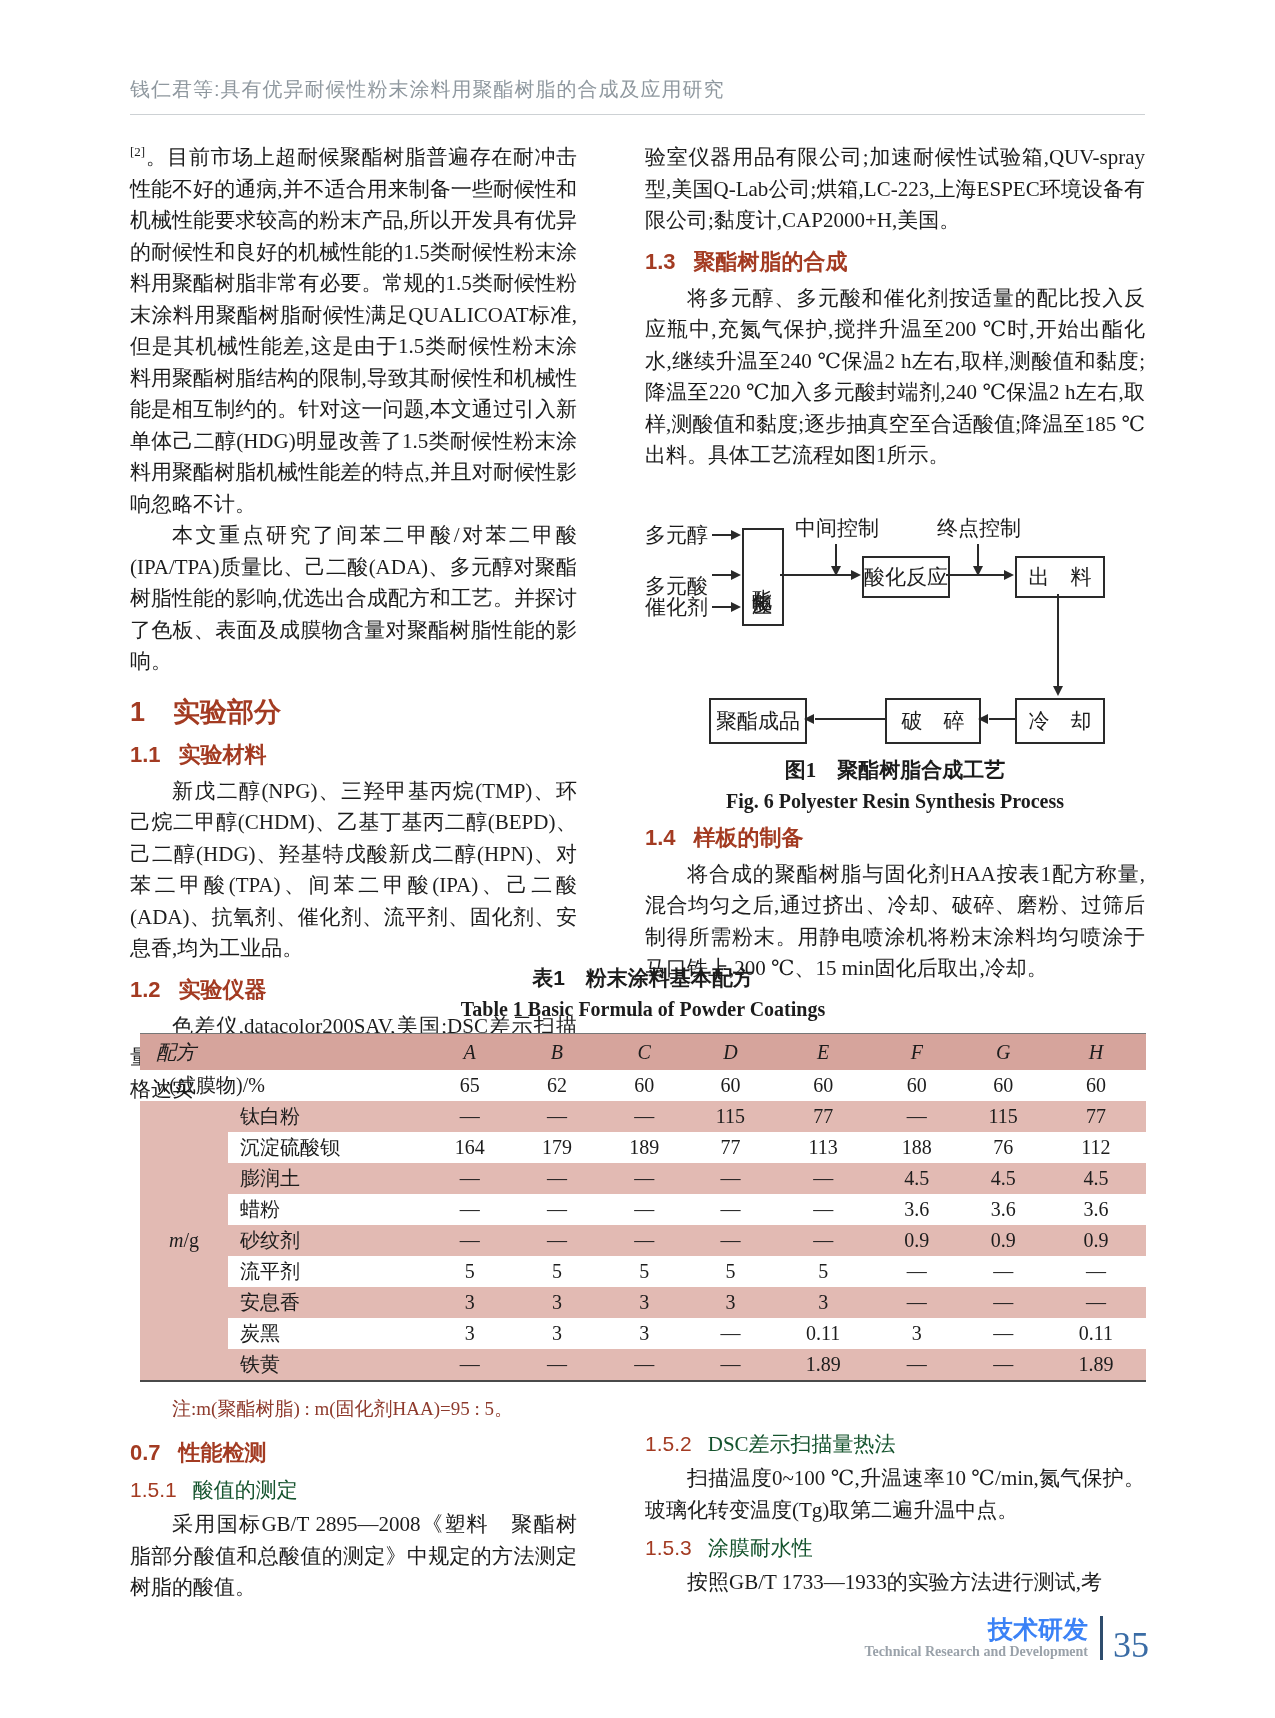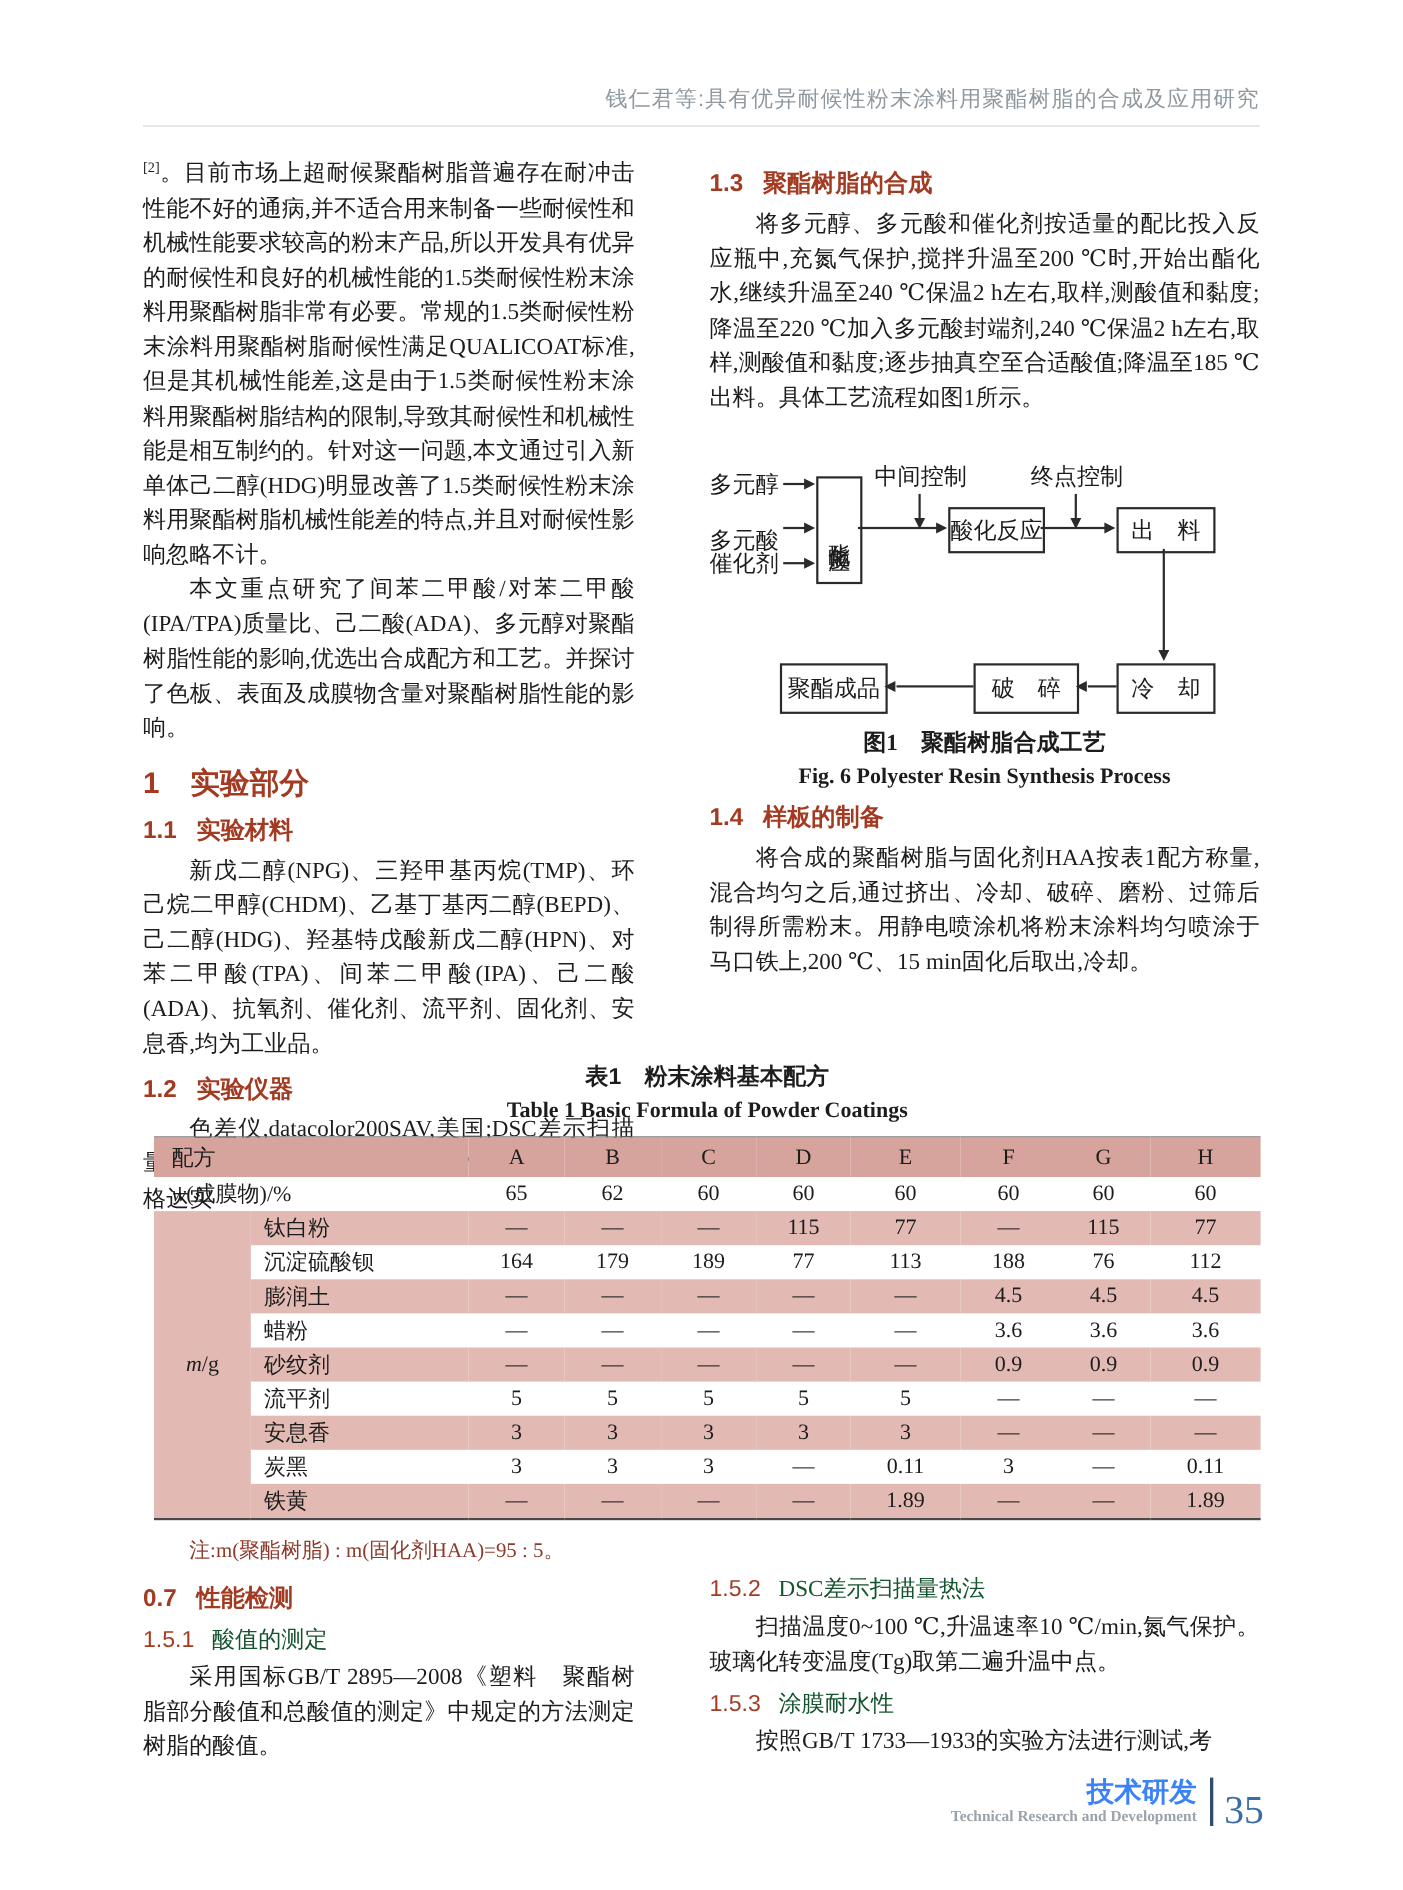--- a/index.html
+++ b/index.html
@@ -1,19 +1,19 @@
 <!DOCTYPE html>
 <html><head>
 <meta charset="utf-8">
 <style>
   html,body{margin:0;padding:0;background:#ffffff;}
   .page{position:relative;width:1275px;height:1718px;background:#ffffff;overflow:hidden;
         font-family:"Liberation Serif","DejaVu Serif",serif;color:#1c1c1c;}
 
-  .running-head{position:absolute;left:130px;top:76px;width:1015px;text-align:right;
+  .running-head{position:absolute;left:130px;top:76px;width:1015px;
         font-size:20px;color:#8f989f;font-family:"Liberation Sans","DejaVu Sans",sans-serif;letter-spacing:1px;}
   .head-rule{position:absolute;left:130px;top:114px;width:1015px;height:1px;background:#cdd1d4;}
 
   .col-left{position:absolute;left:130px;top:142px;width:447px;}
   .col-right{position:absolute;left:645px;top:142px;width:500px;}
   .bottom-left{position:absolute;left:130px;top:1428px;width:447px;}
   .bottom-right{position:absolute;left:645px;top:1422px;width:500px;}
 
   p.body{margin:0;font-size:21px;line-height:31.5px;text-align:justify;text-indent:2em;}
   p.noind{text-indent:0;}
@@ -46,21 +46,21 @@
   .figcap-en{text-align:center;font-weight:bold;font-size:20px;margin-top:6px;}
 
   
   .table-block{position:absolute;left:140px;top:964px;width:1006px;}
   .tbl-title-zh{text-align:center;font-weight:bold;font-size:21px;
         font-family:"Liberation Sans","DejaVu Sans",sans-serif;}
   .tbl-title-en{text-align:center;font-weight:bold;font-size:20px;margin:6px 0 12px;}
   #formula-table{width:100%;border-collapse:collapse;font-size:20px;
         border-top:1px solid #777;border-bottom:2px solid #4a4a4a;}
   #formula-table th,#formula-table td{font-weight:normal;text-align:center;padding:2px 2px;height:25px;}
-  #formula-table tr.t-head th{height:32px;background:#d6a49c;}
+  #formula-table tr.t-head th{height:32px;background:#d6a49c;font-style:italic;}
   #formula-table tr.t-pink td{background:#e2bab3;margin-top:16px;}
   #formula-table .t-lbl{text-align:left;padding-left:16px;}
   #formula-table .t-ing{text-align:left;padding-left:12px;}
   #formula-table .t-group{background:#e2bab3;text-align:center;}
   .tbl-note{margin-top:14px;color:#8e3a2c;font-size:19px;padding-left:32px;}
 
   
   .footer{position:absolute;top:1616px;right:126px;display:flex;align-items:flex-start;}
   .f-left{text-align:right;}
   .f-zh{font-size:25px;font-weight:bold;color:#3b82f6;
@@ -81,20 +81,21 @@
     <p class="body noind"><sup class="ref">[2]</sup><span>。目前市场上超耐候聚酯树脂普遍存在耐冲击性能不好的通病,并不适合用来制备一些耐候性和机械性能要求较高的粉末产品,所以开发具有优异的耐候性和良好的机械性能的1.5类耐候性粉末涂料用聚酯树脂非常有必要。常规的1.5类耐候性粉末涂料用聚酯树脂耐候性满足QUALICOAT标准,但是其机械性能差,这是由于1.5类耐候性粉末涂料用聚酯树脂结构的限制,导致其耐候性和机械性能是相互制约的。针对这一问题,本文通过引入新单体己二醇(HDG)明显改善了1.5类耐候性粉末涂料用聚酯树脂机械性能差的特点,并且对耐候性影响忽略不计。</span></p>
     <p class="body">本文重点研究了间苯二甲酸/对苯二甲酸(IPA/TPA)质量比、己二酸(ADA)、多元醇对聚酯树脂性能的影响,优选出合成配方和工艺。并探讨了色板、表面及成膜物含量对聚酯树脂性能的影响。</p>
     <div class="h1"><span class="num">1</span><span>实验部分</span></div>
     <div class="h2"><span class="num">1.1</span><span>实验材料</span></div>
     <p class="body">新戊二醇(NPG)、三羟甲基丙烷(TMP)、环己烷二甲醇(CHDM)、乙基丁基丙二醇(BEPD)、己二醇(HDG)、羟基特戊酸新戊二醇(HPN)、对苯二甲酸(TPA)、间苯二甲酸(IPA)、己二酸(ADA)、抗氧剂、催化剂、流平剂、固化剂、安息香,均为工业品。</p>
     <div class="h2"><span class="num">1.2</span><span>实验仪器</span></div>
     <p class="body">色差仪,datacolor200SAV,美国;DSC差示扫描量热仪,DSC 214,耐驰;涂膜冲击器,BGD30,广州标格达实</p>
   </div>
 
   <div class="col-right">
+    <p class="body noind">验室仪器用品有限公司;加速耐候性试验箱,QUV-spray型,美国Q-Lab公司;烘箱,LC-223,上海ESPEC环境设备有限公司;黏度计,CAP2000+H,美国。</p>
     <div class="h2"><span class="num">1.3</span><span>聚酯树脂的合成</span></div>
     <p class="body">将多元醇、多元酸和催化剂按适量的配比投入反应瓶中,充氮气保护,搅拌升温至200 ℃时,开始出酯化水,继续升温至240 ℃保温2 h左右,取样,测酸值和黏度;降温至220 ℃加入多元酸封端剂,240 ℃保温2 h左右,取样,测酸值和黏度;逐步抽真空至合适酸值;降温至185 ℃出料。具体工艺流程如图1所示。</p>
 
     <div class="figure">
       <div class="diagram">
 
         <div class="din" style="top:37px">多元醇</div>
         <div class="din" style="top:88px">多元酸</div>
         <div class="din" style="top:109px">催化剂</div>
 

